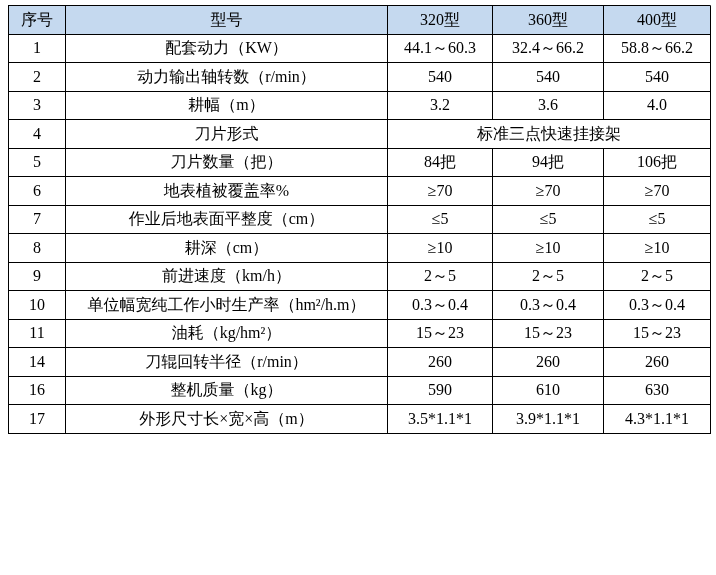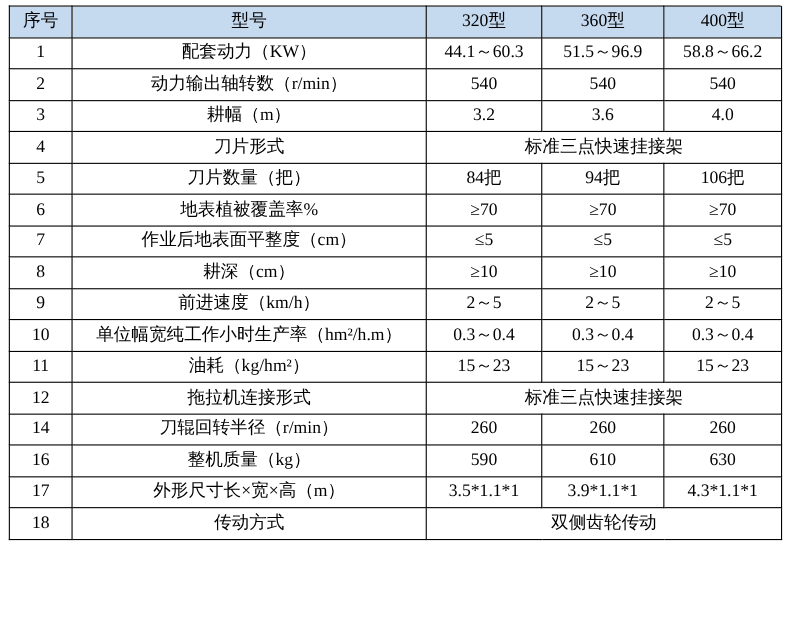--- a/index.html
+++ b/index.html
@@ -64,21 +64,21 @@
         <th>320型</th>
         <th>360型</th>
         <th>400型</th>
       </tr>
     </thead>
     <tbody>
         <tr>
           <td>1</td>
           <td>配套动力（KW）</td>
           <td>44.1～60.3</td>
-          <td>51.5～96.9</td>
+          <td>32.4～66.2</td>
           <td>58.8～66.2</td>
         </tr>
         <tr>
           <td>2</td>
           <td>动力输出轴转数（r/min）</td>
           <td>540</td>
           <td>540</td>
           <td>540</td>
         </tr>
         <tr>
@@ -136,45 +136,35 @@
           <td>0.3～0.4</td>
         </tr>
         <tr>
           <td>11</td>
           <td>油耗（kg/hm²）</td>
           <td>15～23</td>
           <td>15～23</td>
           <td>15～23</td>
         </tr>
         <tr>
-          <td>12</td>
-          <td>拖拉机连接形式</td>
-          <td colspan="3">标准三点快速挂接架</td>
-        </tr>
-        <tr>
           <td>14</td>
           <td>刀辊回转半径（r/min）</td>
           <td>260</td>
           <td>260</td>
           <td>260</td>
         </tr>
         <tr>
           <td>16</td>
           <td>整机质量（kg）</td>
           <td>590</td>
           <td>610</td>
           <td>630</td>
         </tr>
         <tr>
           <td>17</td>
           <td>外形尺寸长×宽×高（m）</td>
           <td>3.5*1.1*1</td>
           <td>3.9*1.1*1</td>
           <td>4.3*1.1*1</td>
         </tr>
-        <tr>
-          <td>18</td>
-          <td>传动方式</td>
-          <td colspan="3">双侧齿轮传动</td>
-        </tr>
       </tbody>
   </table>
 </div>
 
 </body></html>

